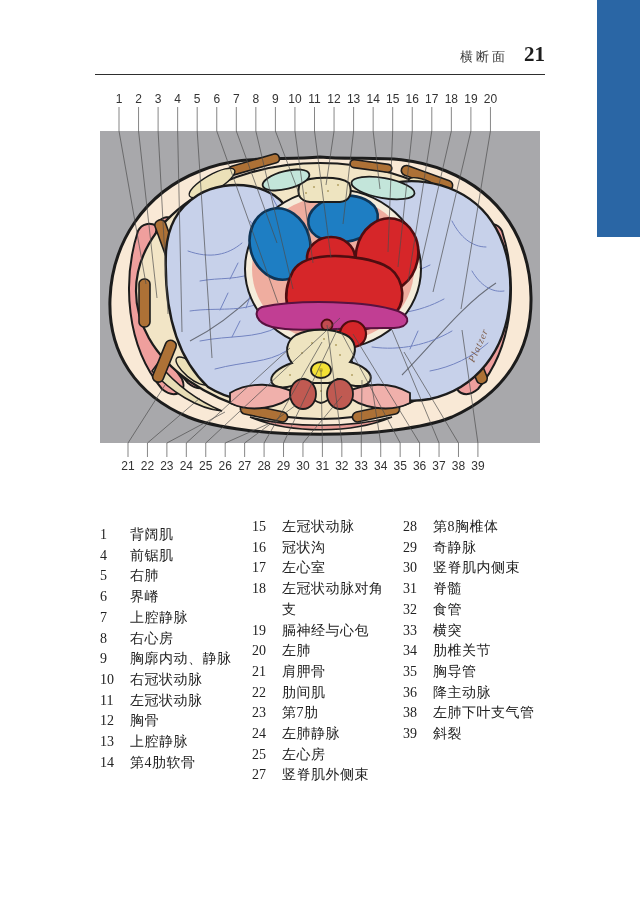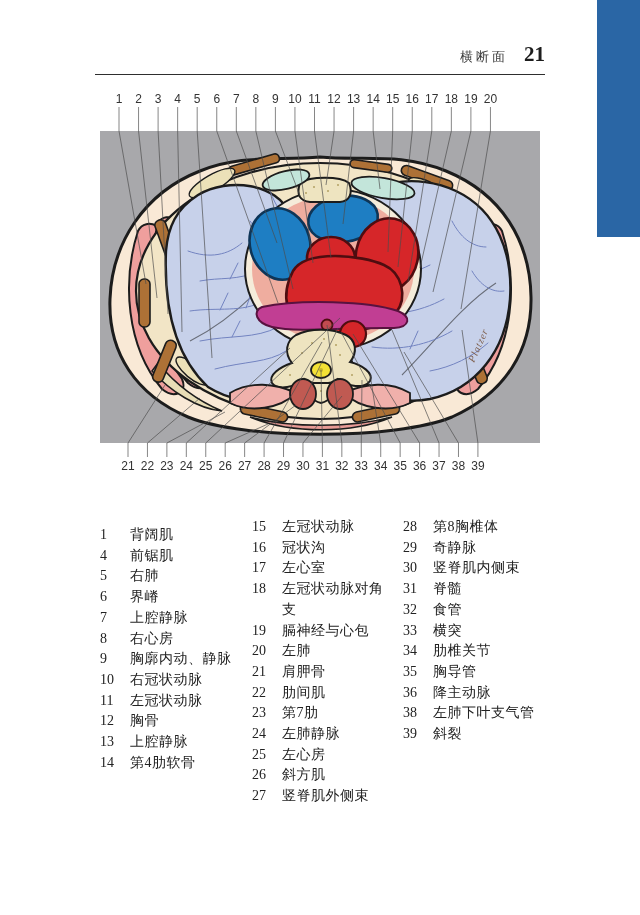--- a/index.html
+++ b/index.html
@@ -259,21 +259,20 @@
         <div class="legend-row"><span class="lnum">16</span><span class="llabel">冠状沟</span></div>
         <div class="legend-row"><span class="lnum">17</span><span class="llabel">左心室</span></div>
         <div class="legend-row"><span class="lnum">18</span><span class="llabel">左冠状动脉对角支</span></div>
         <div class="legend-row"><span class="lnum">19</span><span class="llabel">膈神经与心包</span></div>
         <div class="legend-row"><span class="lnum">20</span><span class="llabel">左肺</span></div>
         <div class="legend-row"><span class="lnum">21</span><span class="llabel">肩胛骨</span></div>
         <div class="legend-row"><span class="lnum">22</span><span class="llabel">肋间肌</span></div>
         <div class="legend-row"><span class="lnum">23</span><span class="llabel">第7肋</span></div>
         <div class="legend-row"><span class="lnum">24</span><span class="llabel">左肺静脉</span></div>
         <div class="legend-row"><span class="lnum">25</span><span class="llabel">左心房</span></div>
-        <div class="legend-row"><span class="lnum">26</span><span class="llabel">斜方肌</span></div>
         <div class="legend-row"><span class="lnum">27</span><span class="llabel">竖脊肌外侧束</span></div>
       </div>
       <div class="legend-col col2">
         <div class="legend-row"><span class="lnum">28</span><span class="llabel">第8胸椎体</span></div>
         <div class="legend-row"><span class="lnum">29</span><span class="llabel">奇静脉</span></div>
         <div class="legend-row"><span class="lnum">30</span><span class="llabel">竖脊肌内侧束</span></div>
         <div class="legend-row"><span class="lnum">31</span><span class="llabel">脊髓</span></div>
         <div class="legend-row"><span class="lnum">32</span><span class="llabel">食管</span></div>
         <div class="legend-row"><span class="lnum">33</span><span class="llabel">横突</span></div>
         <div class="legend-row"><span class="lnum">34</span><span class="llabel">肋椎关节</span></div>

